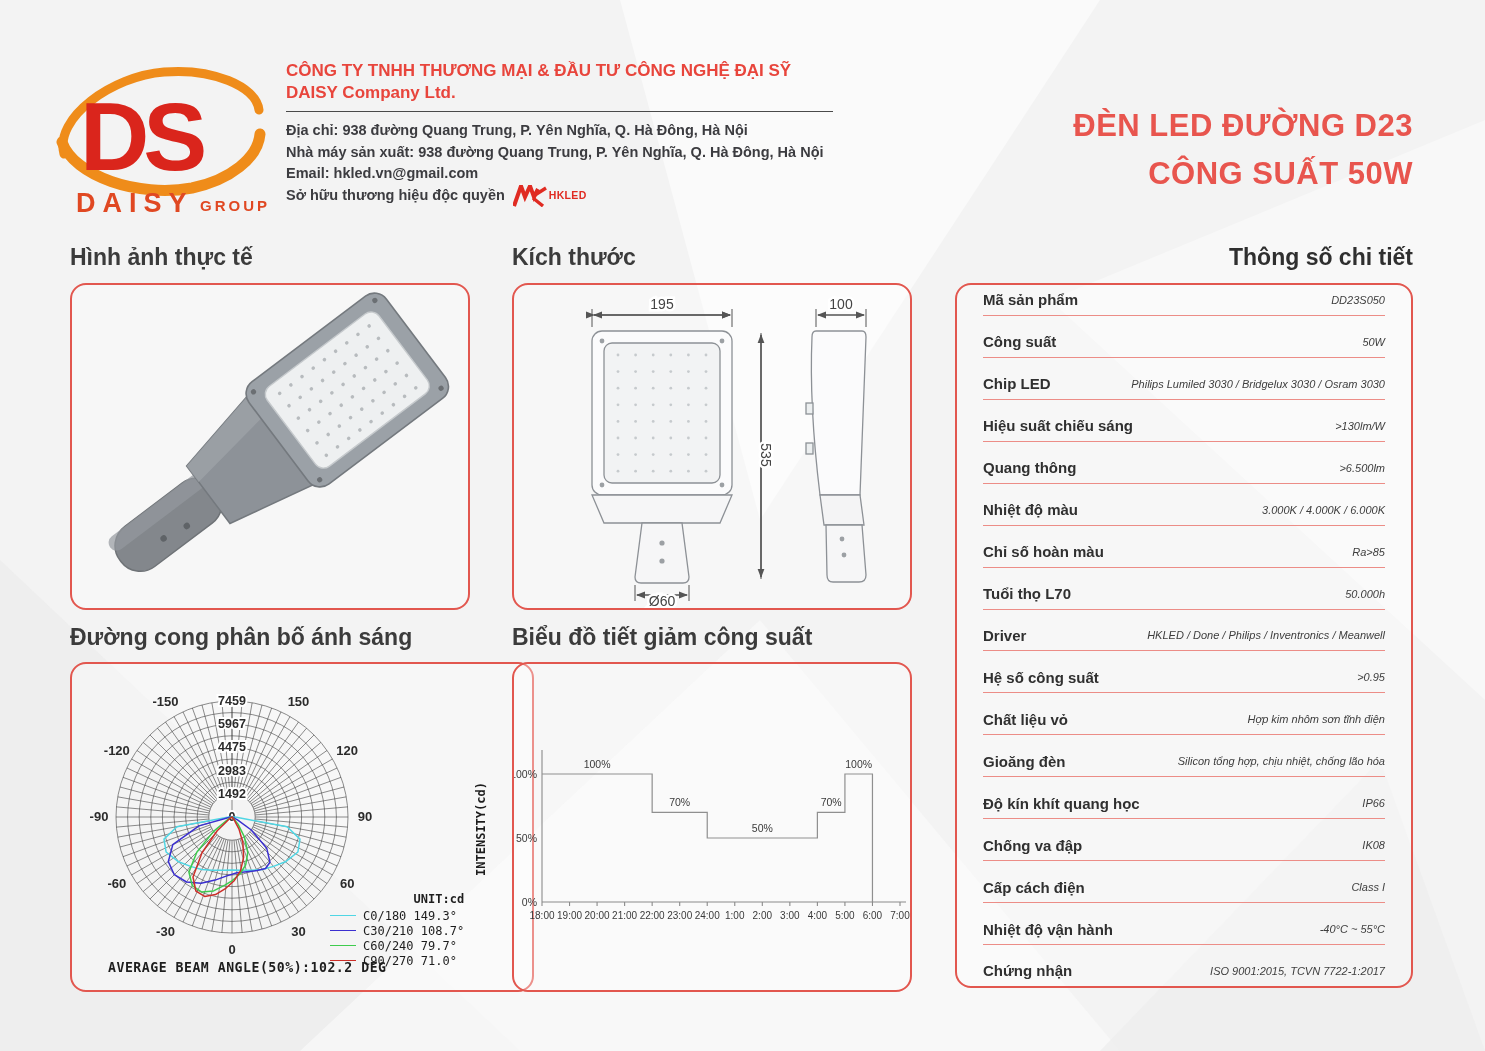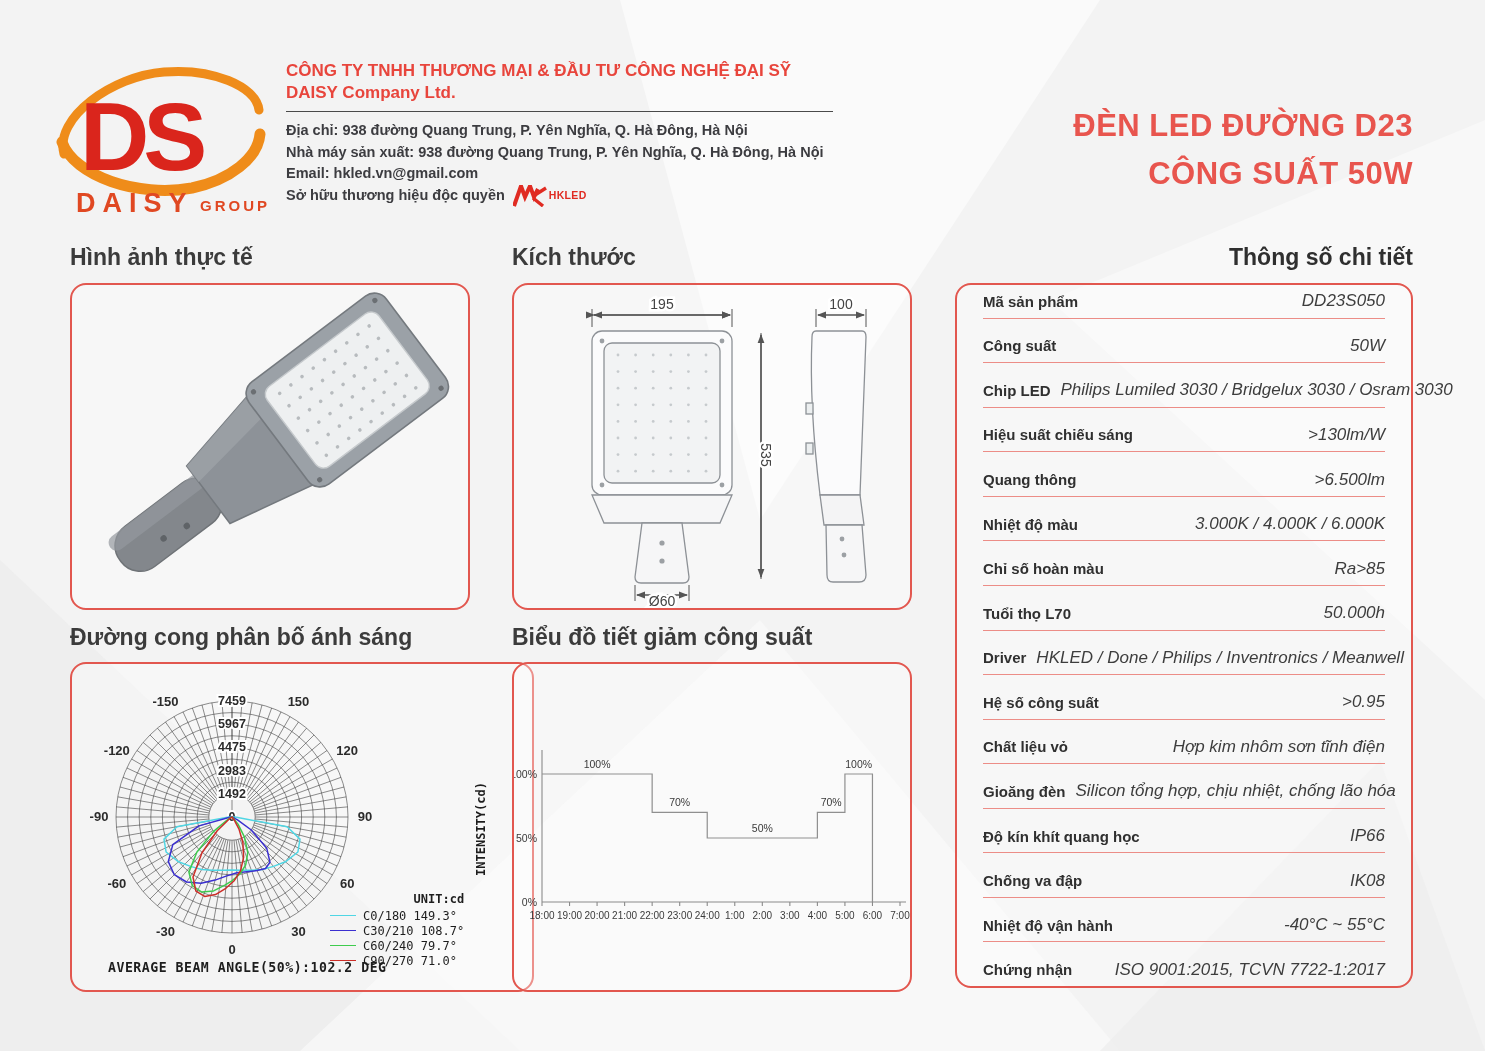--- a/index.html
+++ b/index.html
@@ -33,21 +33,21 @@
   #specs-panel   { left:955px; top:283px; width:458px; height:705px; display:flex; flex-direction:column; padding:0 2px; }
   #polar-panel   { left:70px;  top:662px; width:464px; height:330px; }
   #power-panel   { left:512px; top:662px; width:400px; height:330px; }
 
   
   .spec-rows { flex:1; display:flex; flex-direction:column; margin:0 24px;gap:11px; }
   .spec-row { flex:1; display:flex; align-items:center; justify-content:space-between;
     border-bottom:1px solid #ec8d87; gap:10px; }
   .spec-row:last-child { border-bottom:none; }
   .spec-label { font-weight:bold; font-size:15px; color:#303030; white-space:nowrap; }
-  .spec-value { font-style:italic; font-size:17px; color:#3d3d3d; white-space:nowrap; text-align:right; }
+  .spec-value { font-style:italic; font-size:11px; color:#3d3d3d; white-space:nowrap; text-align:right; }
 
   
   .mono { font-family:"DejaVu Sans Mono", monospace; }
   .polar-legend { position:absolute; left:258px; top:228px; font-size:12px; color:#1d1d1d; }
   .polar-legend .unit { font-weight:bold; margin-left:25px; margin-bottom:2px;text-align:right; }
   .legend-item { display:flex; align-items:center; height:15px; }
   .legend-swatch { width:26px; height:0; border-top:1.6px solid; margin-right:7px; }
   .beam-note { position:absolute; left:36px; top:296px; font-size:13.2px; font-weight:bold; color:#1d1d1d; letter-spacing:.5px; white-space:nowrap; }
   .intensity-label { position:absolute; left:362px; top:158px; transform:rotate(-90deg); transform-origin:center;
     font-size:12px; font-weight:bold; color:#1d1d1d; white-space:nowrap; }
@@ -346,20 +346,24 @@
           <span class="spec-label">Gioăng đèn</span>
           <span class="spec-value">Silicon tổng hợp, chịu nhiệt, chống lão hóa</span>
         </div>
         <div class="spec-row">
           <span class="spec-label">Độ kín khít quang học</span>
           <span class="spec-value">IP66</span>
         </div>
         <div class="spec-row">
           <span class="spec-label">Chống va đập</span>
           <span class="spec-value">IK08</span>
+        </div>
+        <div class="spec-row">
+          <span class="spec-label">Cấp cách điện</span>
+          <span class="spec-value">Class I</span>
         </div>
         <div class="spec-row">
           <span class="spec-label">Nhiệt độ vận hành</span>
           <span class="spec-value">-40°C ~ 55°C</span>
         </div>
         <div class="spec-row">
           <span class="spec-label">Chứng nhận</span>
           <span class="spec-value">ISO 9001:2015, TCVN 7722-1:2017</span>
         </div>
       </div>

